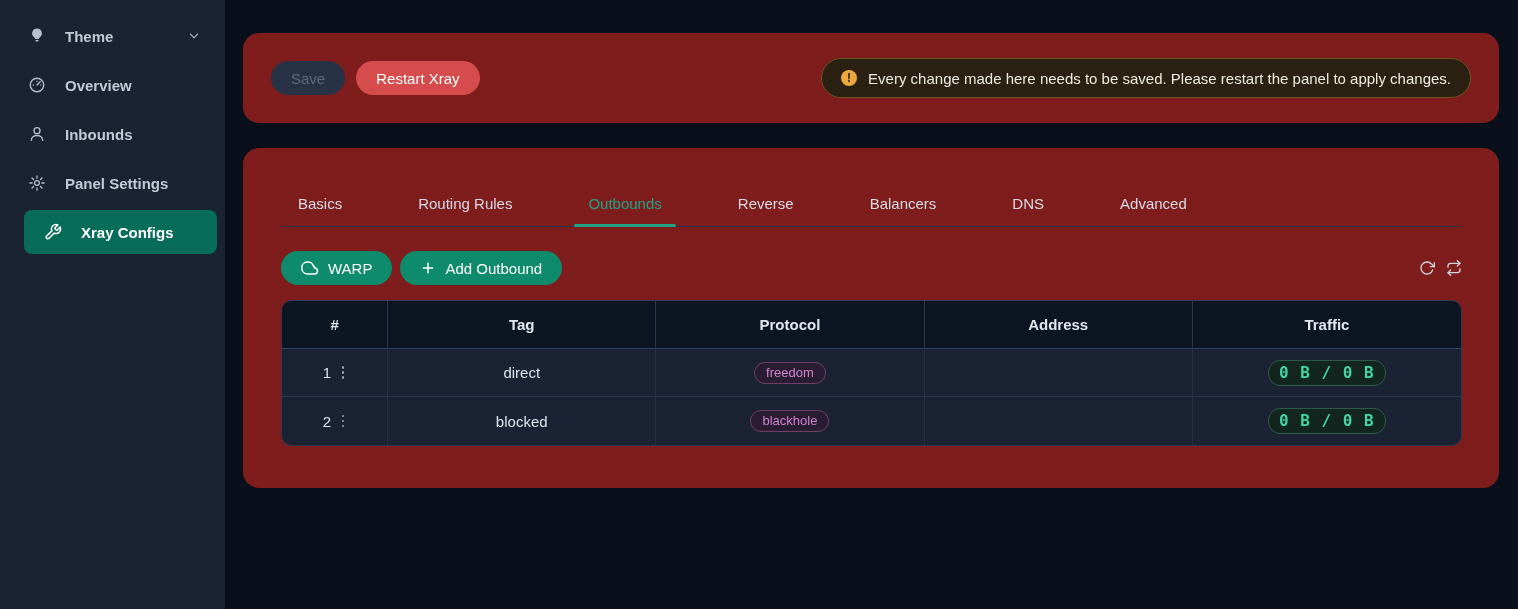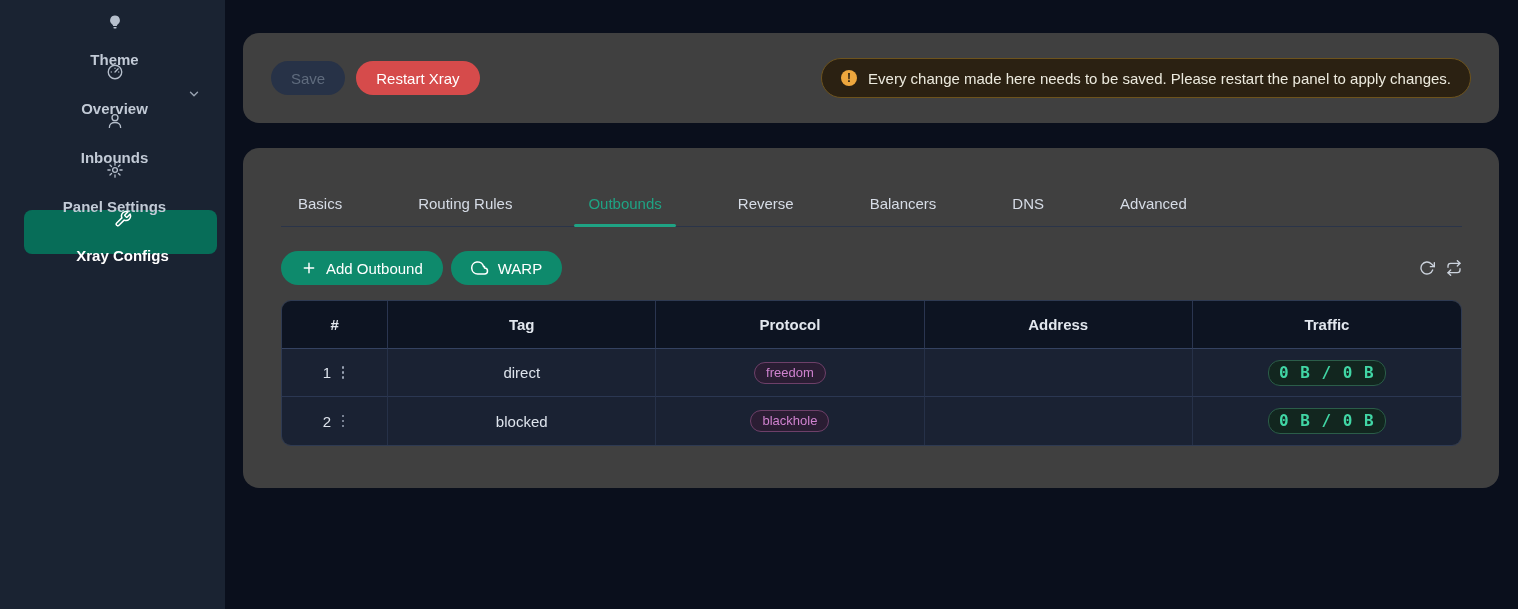--- a/index.html
+++ b/index.html
@@ -15,32 +15,32 @@
 
   
   .sidebar {
     position: absolute; left: 0; top: 0; bottom: 0; width: 225px;
     background: #1a2332; padding-top: 9px; z-index: 2;
   }
   .side-item {
     height: 44px; margin: 5px 8px; border-radius: 8px;
     display: flex; align-items: center; gap: 19px;
     padding: 0 16px 0 20px; cursor: pointer;
-    color: #c2cad6; font-size: 15px; font-weight: 600; flex-direction: column;
+    color: #c2cad6; font-size: 15px; font-weight: 600;
   }
   .side-item .s-icon { width: 18px; height: 18px; color: #b6bfcc; flex: 0 0 18px; }
   .side-item.active { background: #076d58; color: #ffffff; margin-left: 24px; }
   .side-item.active .s-icon { color: #ffffff; }
   .side-item .chev { margin-left: auto; width: 14px; height: 14px; color: #9aa4b2; }
 
   
   .main { position: absolute; left: 225px; right: 0; top: 0; bottom: 0; }
   .card {
     position: absolute; left: 18px; right: 19px;
-    background: #404040; border-radius: 16px;
+    background: #7f1d1d; border-radius: 16px;
   }
   .card-top { top: 33px; height: 90px; display: flex; align-items: center; padding: 0 28px; }
   .card-main { top: 148px; height: 340px; padding: 0 37px 0 38px; }
 
   
   .btn {
     height: 34px; border: none; border-radius: 17px; padding: 0 20px;
     font-family: "Liberation Sans", sans-serif; font-size: 15px;
     display: inline-flex; align-items: center; gap: 9px; cursor: pointer;
     white-space: nowrap;
@@ -197,34 +197,34 @@
       <div class="tab">Routing Rules</div>
       <div class="tab active">Outbounds</div>
       <div class="tab">Reverse</div>
       <div class="tab">Balancers</div>
       <div class="tab">DNS</div>
       <div class="tab">Advanced</div>
     </div>
 
     <div class="action-row">
       <button class="btn btn-green">
+        <span class="i18">
+          <svg viewBox="0 0 24 24" fill="none" stroke="currentColor" stroke-width="2" stroke-linecap="round" stroke-linejoin="round">
+              <path d="M18 10h-1.26A8 8 0 1 0 9 20h9a4 4 0 0 0 0-8z"></path>
+            </svg>
+        </span>
+        <span>WARP</span>
+      </button>
+      <button class="btn btn-green">
         <span class="i16">
           <svg viewBox="0 0 24 24" fill="none" stroke="currentColor" stroke-width="2.2" stroke-linecap="round">
               <path d="M12 5v14M5 12h14"></path>
             </svg>
         </span>
         <span>Add Outbound</span>
-      </button>
-      <button class="btn btn-green">
-        <span class="i18">
-          <svg viewBox="0 0 24 24" fill="none" stroke="currentColor" stroke-width="2" stroke-linecap="round" stroke-linejoin="round">
-              <path d="M18 10h-1.26A8 8 0 1 0 9 20h9a4 4 0 0 0 0-8z"></path>
-            </svg>
-        </span>
-        <span>WARP</span>
       </button>
 
       <div class="right-icons">
         <button class="icon-btn">
           <svg class="i16" viewBox="0 0 24 24" fill="none" stroke="currentColor" stroke-width="2" stroke-linecap="round" stroke-linejoin="round">
               <polyline points="23 4 23 10 17 10"></polyline>
               <path d="M20.49 15a9 9 0 1 1-2.12-9.36L23 10"></path>
             </svg>
         </button>
         <button class="icon-btn">

